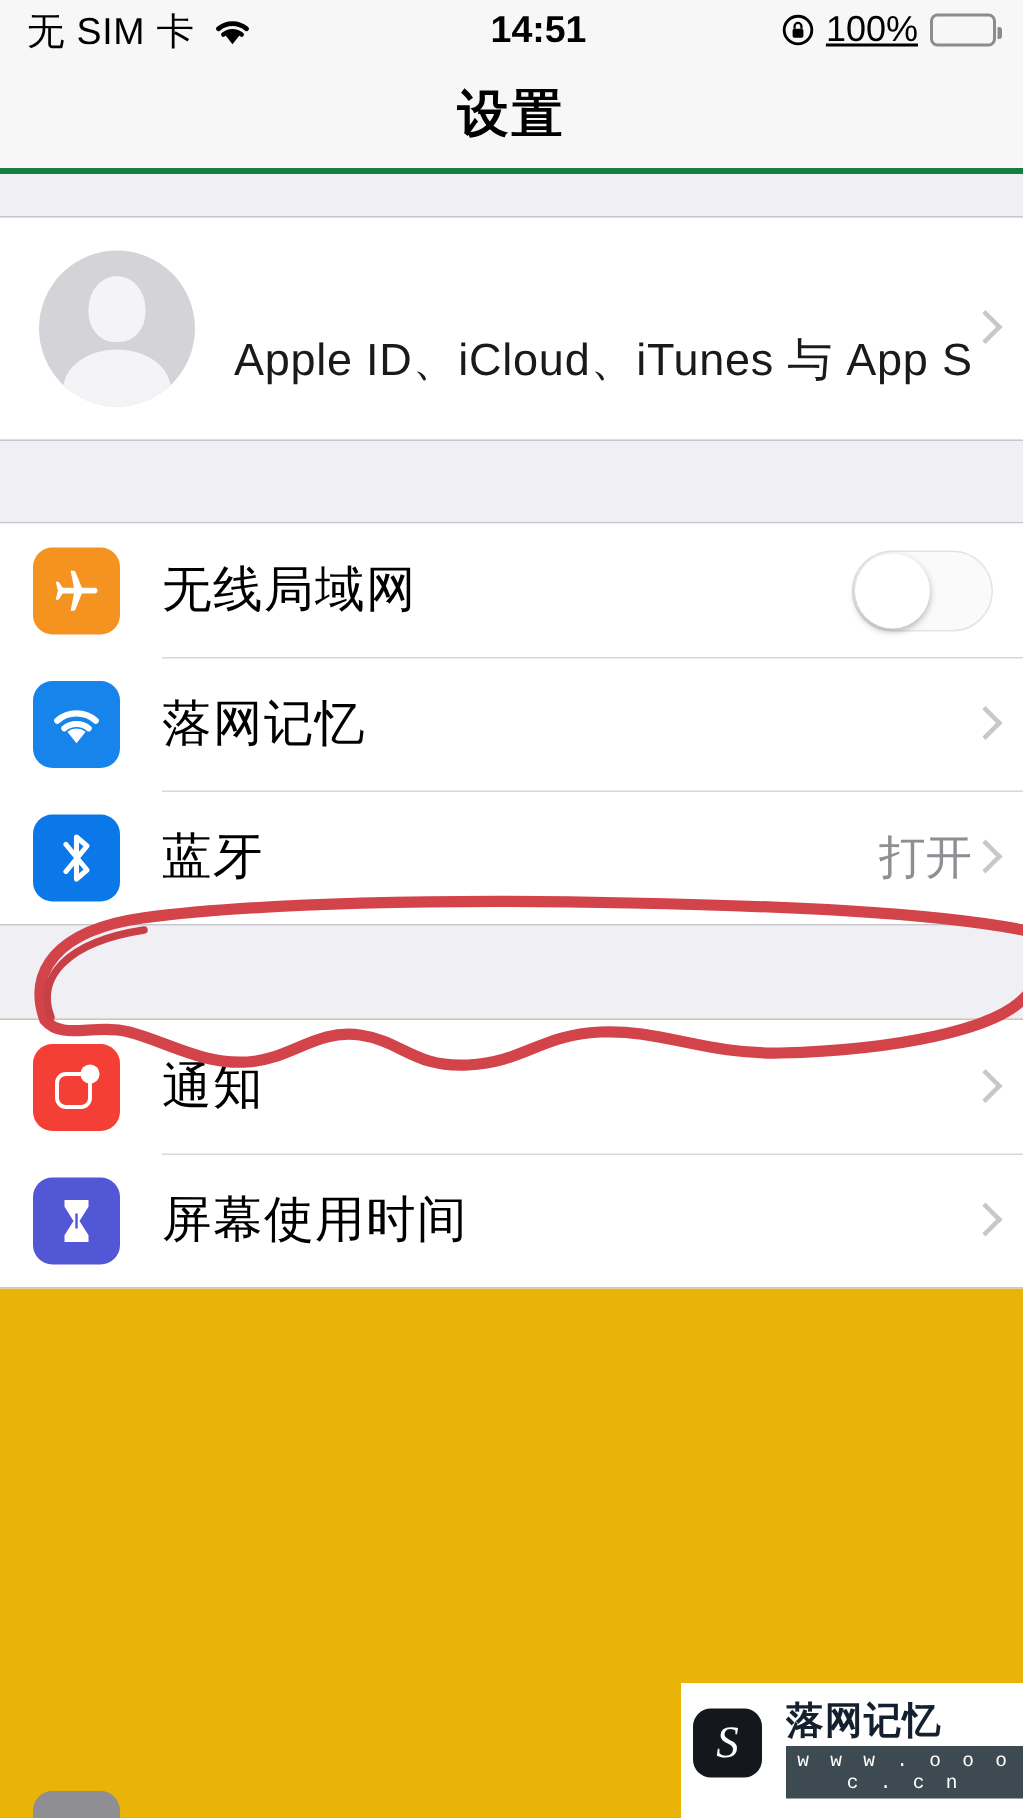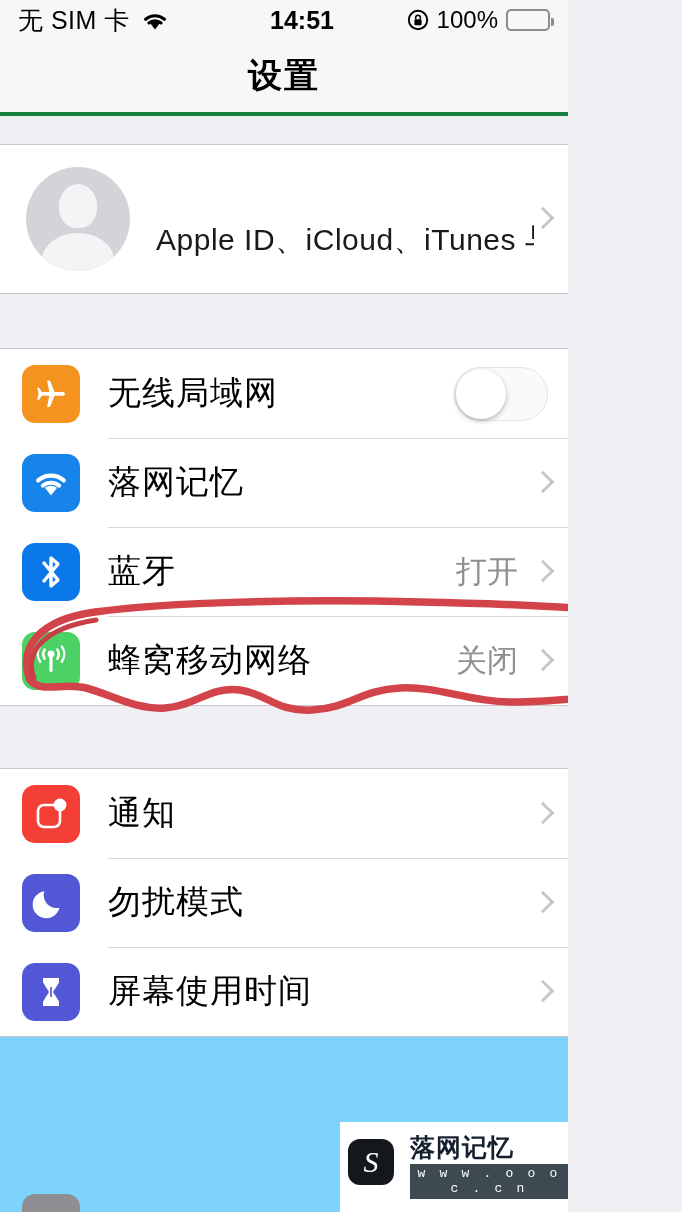--- a/index.html
+++ b/index.html
@@ -9,23 +9,23 @@
   body {
     width: 682px;
     height: 1212px;
     overflow: hidden;
     background: #EFEFF4;
     font-family: "Liberation Sans", "DejaVu Sans", sans-serif;
     -webkit-font-smoothing: antialiased;
   }
   .screen {
     position: relative;
-    width: 568px;
+    width: 682px;
     height: 1212px;
-    background: #7dd3fc;
+    background: #eab308;
     overflow: hidden;
   }
 
   
   .status-bar {
     position: relative;
     height: 40px;
     background: #F7F7F8;
     display: flex;
     align-items: center;
@@ -59,20 +59,21 @@
     color: #000;
     pointer-events: none;
     margin-left: 36px;
   }
   .status-right {
     display: flex;
     align-items: center;
     gap: 8px;
     justify-content: flex-end;
     flex: 1 1 0;
+    text-decoration: underline;
   }
   .lock-glyph {
     width: 22px;
     height: 22px;
   }
   .battery-pct {
     font-size: 24px;
     color: #000;
   }
   .battery {
@@ -166,21 +167,21 @@
     font-size: 33px;
     color: #000;
     letter-spacing: 1px;
     flex: 1 1 auto;
     white-space: nowrap;
     overflow: hidden;
   }
   .row-value {
     font-size: 31px;
     color: #8E8E93;
-    margin-right: 16px;
+    margin-right: 0;
     white-space: nowrap;
   }
   .chevron {
     width: 14px;
     height: 26px;
     flex: 0 0 14px;
     position: relative;
   }
   .chevron::before {
     content: "";
@@ -436,64 +437,39 @@
       <span class="icon-tile" style="background:#0A78E8">
         <svg width="36" height="44" viewBox="0 0 36 44">
           <path d="M11 13 L25 30 L18 36 L18 8 L25 14 L11 31" stroke="#fff" stroke-width="3.4" fill="none" stroke-linejoin="round" stroke-linecap="round"></path>
         </svg>
       </span>
       <span class="row-label">蓝牙</span>
       <span class="row-value">打开</span>
       <span class="chevron"></span>
     </div>
 
-    <div class="row">
-      <span class="icon-tile" style="background:#4CD264">
-        <svg width="42" height="40" viewBox="0 0 42 40">
-          <circle cx="21" cy="13" r="3.4" fill="#fff"></circle>
-          <rect x="19.4" y="14" width="3.2" height="17" rx="1.4" fill="#fff"></rect>
-          <path d="M14.6 8.6 a8.6 8.6 0 0 0 0 9" stroke="#fff" stroke-width="2.6" fill="none" stroke-linecap="round"></path>
-          <path d="M27.4 8.6 a8.6 8.6 0 0 1 0 9" stroke="#fff" stroke-width="2.6" fill="none" stroke-linecap="round"></path>
-          <path d="M10.2 5.4 a13.6 13.6 0 0 0 0 15.4" stroke="#fff" stroke-width="2.4" fill="none" stroke-linecap="round"></path>
-          <path d="M31.8 5.4 a13.6 13.6 0 0 1 0 15.4" stroke="#fff" stroke-width="2.4" fill="none" stroke-linecap="round"></path>
-        </svg>
-      </span>
-      <span class="row-label">蜂窝移动网络</span>
-      <span class="row-value">关闭</span>
-      <span class="chevron"></span>
-    </div>
   </div>
 
   <div class="gap gap-lg"></div>
 
   <div class="group">
 
     <div class="row">
       <span class="icon-tile" style="background:#F43F36">
         <svg width="46" height="46" viewBox="0 0 46 46">
           <rect x="10" y="14" width="22" height="22" rx="6" fill="none" stroke="#fff" stroke-width="2.6"></rect>
           <circle cx="32" cy="14" r="6.4" fill="#fff"></circle>
         </svg>
       </span>
       <span class="row-label">通知</span>
       <span class="row-value"></span>
       <span class="chevron"></span>
     </div>
 
 
-    <div class="row">
-      <span class="icon-tile" style="background:#5257D6">
-        <svg width="40" height="40" viewBox="0 0 40 40">
-          <path d="M28.5 24.8 A13 13 0 0 1 13.3 8.2 a13.6 13.6 0 1 0 15.2 16.6 Z" fill="#fff"></path>
-        </svg>
-      </span>
-      <span class="row-label">勿扰模式</span>
-      <span class="row-value"></span>
-      <span class="chevron"></span>
-    </div>
 
     <div class="row">
       <span class="icon-tile" style="background:#5257D6">
         <svg width="34" height="42" viewBox="0 0 34 42">
           <path d="M9 7 h16 v4.5 L19 21 l6 9.5 V35 H9 v-4.5 L15 21 9 11.5 Z" fill="#fff"></path>
           <path d="M17 16 v10" stroke="#5257D6" stroke-width="1.6"></path>
         </svg>
       </span>
       <span class="row-label">屏幕使用时间</span>
       <span class="row-value"></span>

